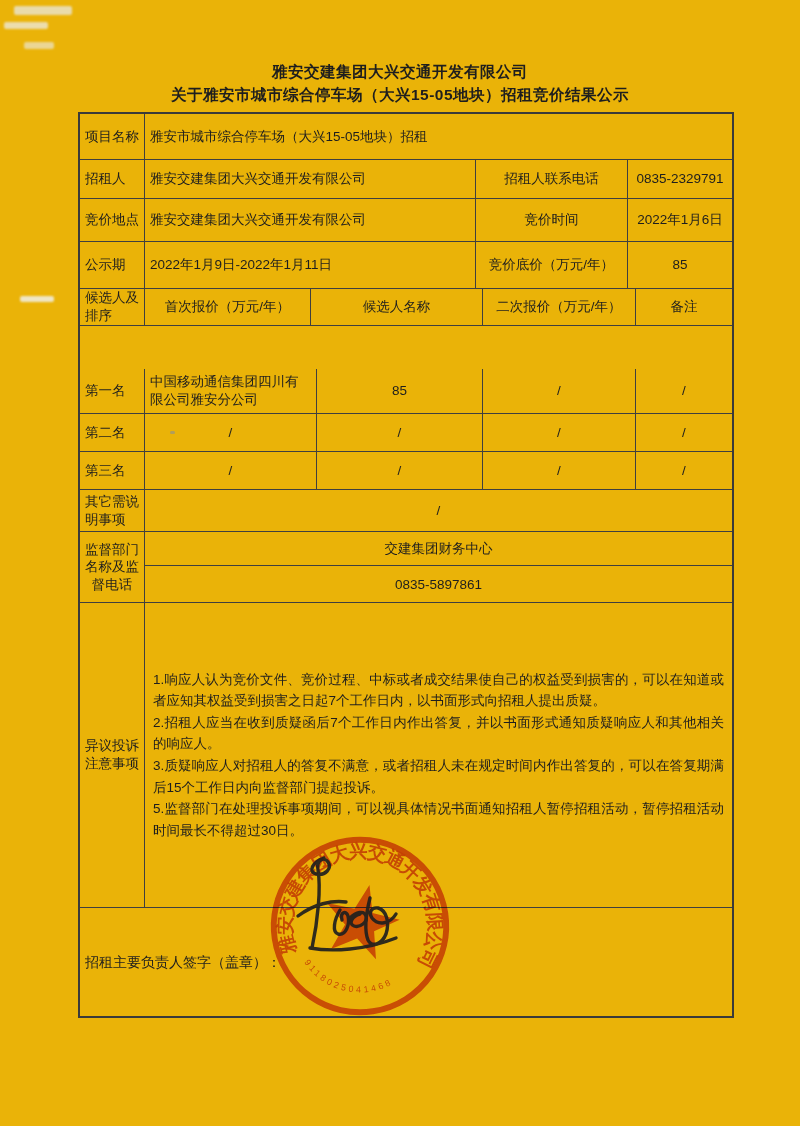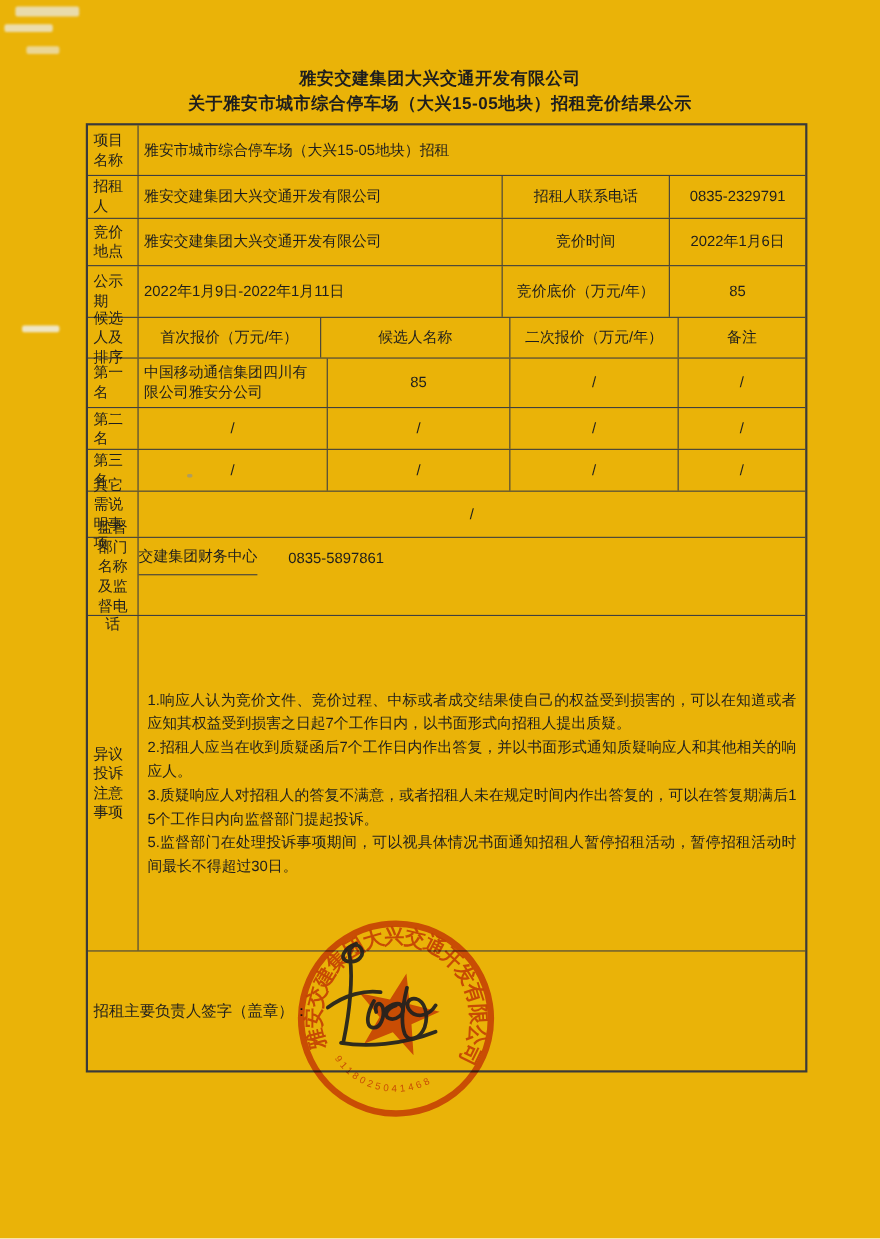--- a/index.html
+++ b/index.html
@@ -16,27 +16,27 @@
   .titles{position:absolute;left:0;right:0;top:60px;text-align:center;}
   .title-line{font-size:15.5px;font-weight:bold;line-height:23px;letter-spacing:.5px;}
   
   .tbl{position:absolute;left:78px;top:112px;width:652px;border:2px solid #3a3a3a;background:transparent;}
   .tr{display:flex;border-bottom:1px solid #3f3f3f;box-sizing:border-box;}
   .tr.last{border-bottom:none;}
   .td{border-right:1px solid #3f3f3f;box-sizing:border-box;display:flex;align-items:center;
       padding:2px 5px;font-size:13.5px;line-height:1.3;word-break:break-all;}
   .td.end{border-right:none;}
   .td.c{justify-content:center;text-align:center;}
-  .lab{width:46px;flex:none;}
+  .lab{width:65px;flex:none;}
   .w331{width:331px;flex:none;} .w152{width:152px;flex:none;} .fill{flex:1;}
   .w172{width:172px;flex:none;} .w166{width:166px;flex:none;} .w153{width:153px;flex:none;}
   .h46{height:46px;} .h39{height:39px;} .h43{height:43px;} .h47{height:47px;}
-  .h37{height:37px;} .h45{height:45px;} .h38{height:38px;} .h42{height:42px;}
+  .h37{height:37px;} .h45{height:45px;margin-top:43px;} .h38{height:38px;} .h42{height:42px;}
   .h71{height:71px;} .h305{height:305px;} .h108{height:108px;}
-  .supcol{flex:1;display:flex;flex-direction:row;gap:28px;}
+  .supcol{flex:1;display:flex;flex-direction:column;}
   .supcell{flex:none;display:flex;align-items:center;justify-content:center;
            font-size:13.5px;box-sizing:border-box;}
   .sup1{height:34px;border-bottom:1px solid #3f3f3f;}
   .sup2{height:36px;}
   .objcol{flex:1;display:flex;flex-direction:column;justify-content:center;padding:6px 8px;}
   .objcol p{margin:0;font-size:13.5px;line-height:1.6;text-align:justify;word-break:break-all;}
   .sigrow{padding-left:5px;font-size:14px;}
   
   .stamp{position:absolute;left:262px;top:828px;width:196px;height:196px;
          transform:rotate(13deg);opacity:.85;mix-blend-mode:multiply;pointer-events:none;}

